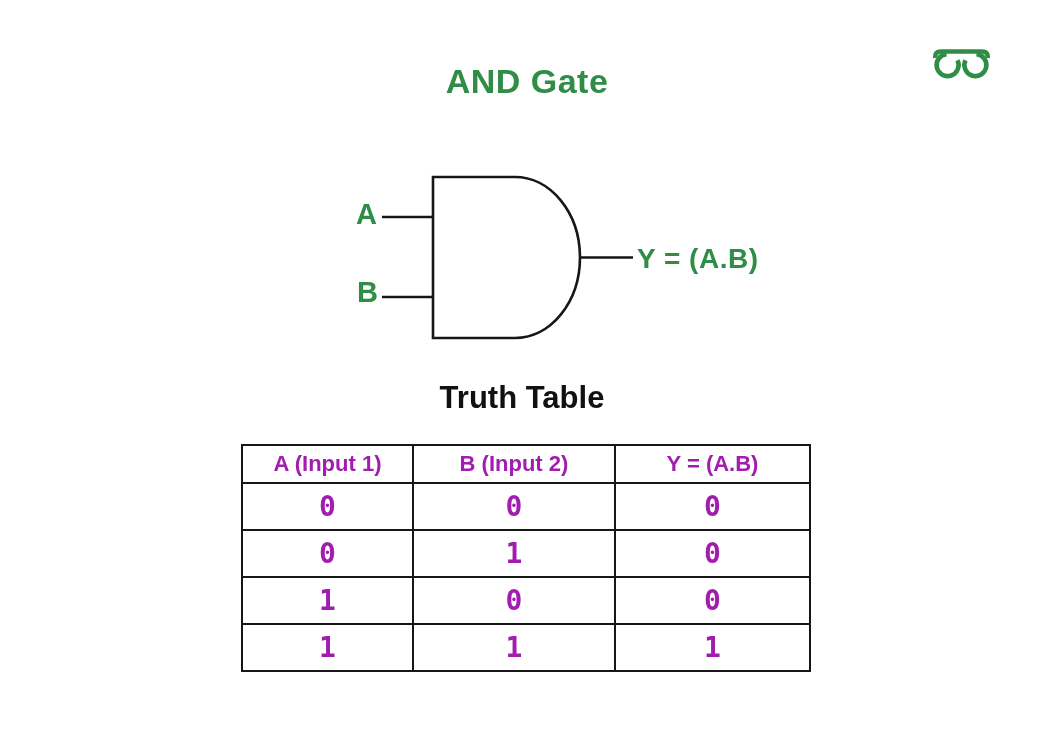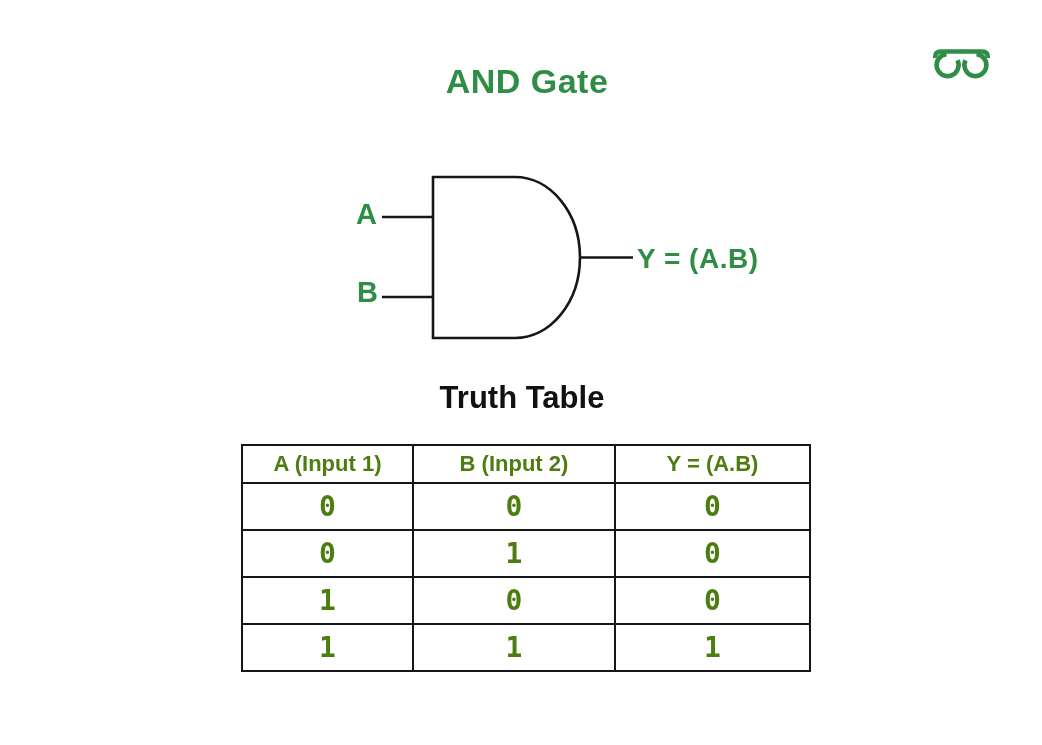--- a/index.html
+++ b/index.html
@@ -76,21 +76,21 @@
     border-collapse: collapse;
     table-layout: fixed;
     background: #ffffff;
   }
   table.truth-table th,
   table.truth-table td {
     border: 2.5px solid #161616;
     text-align: center;
     vertical-align: middle;
     padding: 0;
-    color: #4d7c0f;
+    color: #a21caf;
   }
   table.truth-table th {
     height: 36px;
     font-size: 22px;
     font-weight: 700;
     font-family: "Liberation Sans", sans-serif;
   }
   table.truth-table td {
     height: 45px;
     font-size: 28px;

